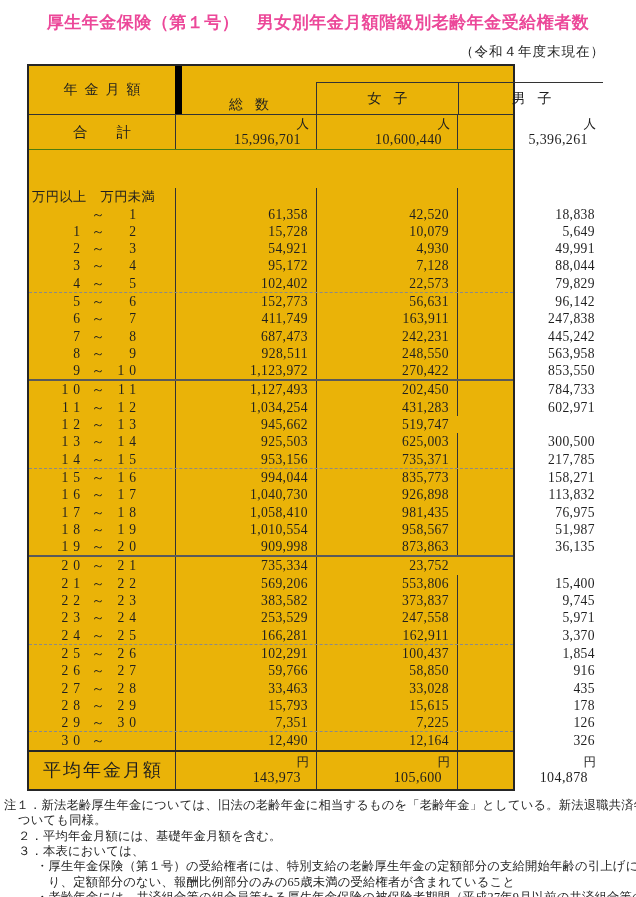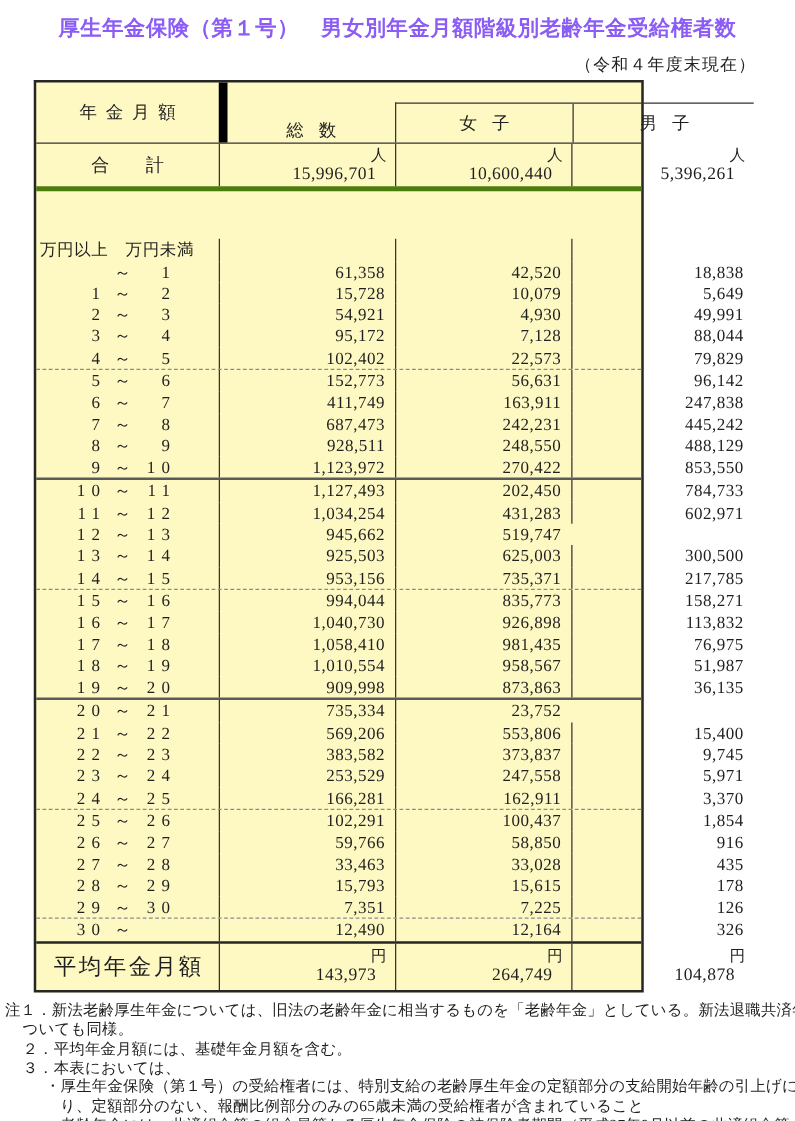--- a/index.html
+++ b/index.html
@@ -5,50 +5,50 @@
   html,body{margin:0;padding:0;background:#ffffff;}
   body{
     width:636px;height:897px;overflow:hidden;position:relative;
     font-family:"Liberation Serif","DejaVu Serif",serif;
     color:#1f1f1f;
     -webkit-font-smoothing:antialiased;
   }
   .doc-title{
     margin-top:11px;text-align:center;
     font-family:"Liberation Sans","DejaVu Sans",sans-serif;
-    font-weight:700;font-size:17px;letter-spacing:0.5px;color:#8b5cf6;
+    font-weight:700;font-size:17px;letter-spacing:0.5px;color:#ec4899;
   }
   .subtitle-row{
     width:605px;text-align:right;margin-top:9px;margin-bottom:3px;
     font-size:13.5px;letter-spacing:1px;
   }
   
   .ptable{
     margin-left:27px;width:488px;box-sizing:border-box;
-    border:2px solid #262626;background:#fef9c3;
+    border:2px solid #262626;background:#eab308;
   }
   .row{display:grid;grid-template-columns:146px 141px 141px 146px;}
   .row > .cell + .cell{border-left:1px solid #333;}
   .cell{box-sizing:border-box;overflow:hidden;}
   
   .thead{display:grid;grid-template-columns:146px 141px 287px;height:48px;border-bottom:1px solid #333;}
   .thead .hcell{display:flex;align-items:center;justify-content:center;font-size:14px;}
   .thead .hcell.c2{border-left:7px solid #000000;align-items:flex-end;}
   .hspaced{letter-spacing:7px;padding-left:7px;}
   .c34{box-sizing:border-box;}
   .subbox{
     margin-top:16px;height:32px;box-sizing:border-box;
     border-top:1px solid #333;border-left:1px solid #333;
     display:grid;grid-template-columns:141px 146px;
   }
   .subbox .hcell{display:flex;align-items:center;justify-content:center;font-size:14px;}
   .subbox .hcell + .hcell{border-left:1px solid #333;}
   .wspaced{letter-spacing:12px;padding-left:12px;}
   
-  .total-row{height:34px;border-bottom:4px solid #4d7c0f;}
+  .total-row{height:34px;border-bottom:1px solid #4d7c0f;}
   .lbl-center{display:flex;align-items:center;justify-content:center;font-size:14.5px;}
   .two-line{display:flex;flex-direction:column;justify-content:center;align-items:flex-end;padding-right:7px;}
   .unit{font-size:12.5px;line-height:14px;}
   .two-line .num{font-size:14px;line-height:17px;letter-spacing:0.4px;}
   
   .class-row{height:17.5px;margin-top:38px;}
   .class-row .cl{font-size:13.2px;line-height:17px;padding-left:3px;letter-spacing:0.5px;}
   
   .drow{height:17.3px;}
   .drow .cell{font-size:13.6px;line-height:17.3px;}
@@ -224,21 +224,21 @@
 
   <div class="row drow">
     <div class="cell range">
       <span class="lo">8</span>
       <span class="tl">～</span>
       <span class="hi">9</span>
       <span></span>
     </div>
     <div class="cell num t">928,511</div>
     <div class="cell num m">248,550</div>
-    <div class="cell num f">488,129</div>
+    <div class="cell num f">563,958</div>
   </div>
 
   <div class="row drow">
     <div class="cell range">
       <span class="lo">9</span>
       <span class="tl">～</span>
       <span class="hi">10</span>
       <span></span>
     </div>
     <div class="cell num t">1,123,972</div>
@@ -498,21 +498,21 @@
 </div>
 
     <div class="row avg-row">
       <div class="cell lbl">平均年金月額</div>
       <div class="cell two-line">
         <div class="unit">円</div>
         <div class="num">143,973</div>
       </div>
       <div class="cell two-line">
         <div class="unit">円</div>
-        <div class="num">264,749</div>
+        <div class="num">105,600</div>
       </div>
       <div class="cell two-line">
         <div class="unit">円</div>
         <div class="num">104,878</div>
       </div>
     </div>
 
   </div>
 
   <div class="notes" id="notes">

